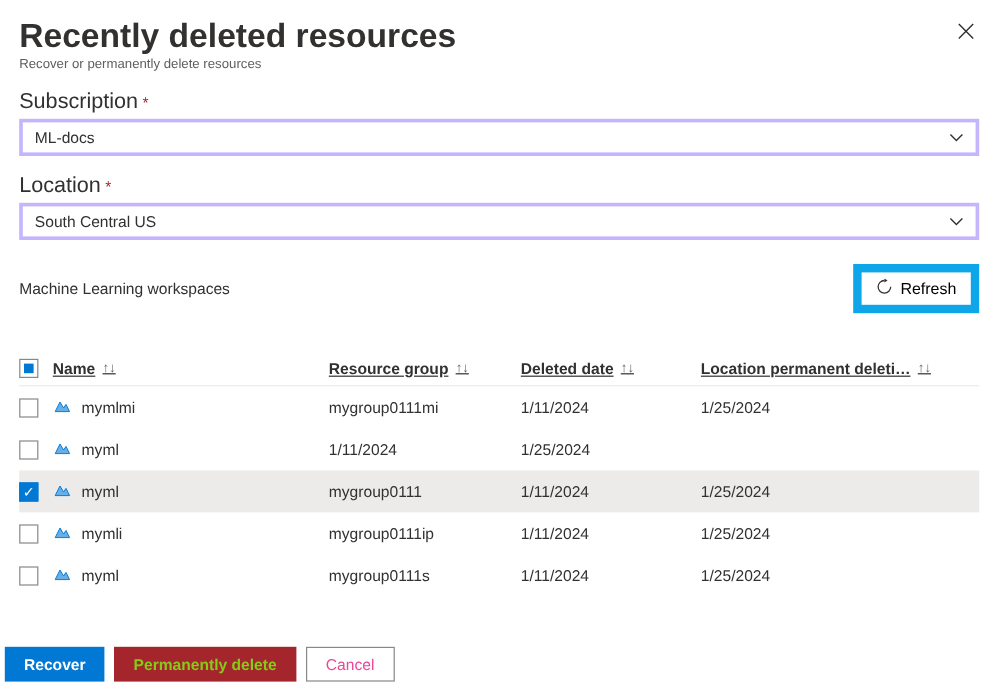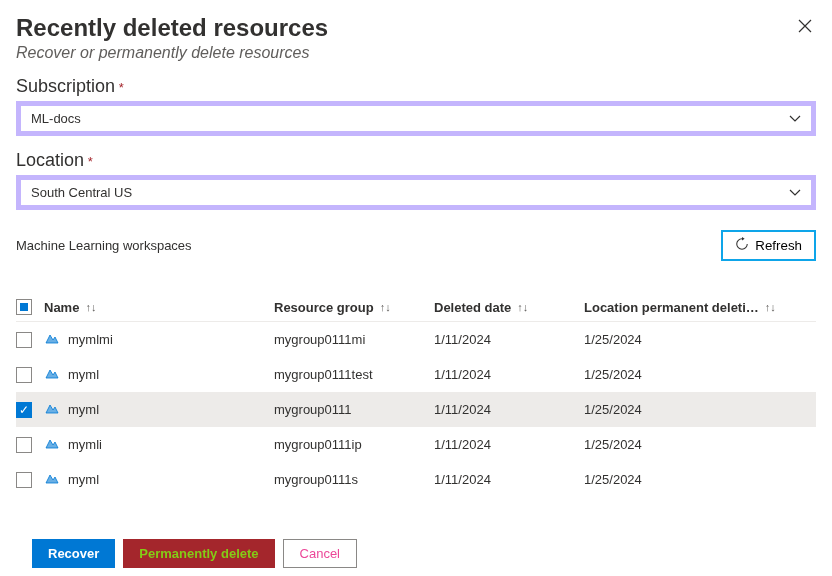--- a/index.html
+++ b/index.html
@@ -8,60 +8,60 @@
     font-family: "Segoe UI", -apple-system, sans-serif;
     font-size: 13px;
     color: #323130;
     width: 832px;
     height: 576px;
     padding: 14px 16px;
     position: relative;
     background: #fff;
   }
   .header-row { display:flex; justify-content:space-between; align-items:flex-start; }
-  .title { font-size: 24px; font-weight: 600; margin:0; }
-  .subtitle { font-size: 16px; color:#605e5c; margin-top:2px;font-style:italic; }
+  .title { font-size: 28px; font-weight: 600; margin:0; }
+  .subtitle { font-size: 11px; color:#605e5c; margin-top:2px; }
   .close { font-size: 18px; color:#323130; cursor:pointer; padding:4px; line-height:1; }
   .field { margin-top: 14px; }
   .field-label { font-size:18px; color:#323130; }
   .req { color:#a4262c; }
   .select {
     display:flex; justify-content:space-between; align-items:center;
-    border:5px solid #c4b5fd; padding:5px 10px; margin-top:4px;
+    border:3px solid #c4b5fd; padding:5px 10px; margin-top:4px;
     cursor:pointer; background:#fff;
   }
   .chev { font-size:12px; color:#323130; }
   .section-row { display:flex; justify-content:space-between; align-items:center; margin-top:20px; }
   .section-label { font-size:13px; }
   .refresh-btn {
-    border:2px solid #0ea5e9; background:#fff; padding:5px 12px;
+    border:7px solid #0ea5e9; background:#fff; padding:5px 12px;
     display:flex; align-items:center; gap:6px; cursor:pointer;
   }
   .refresh-icon { display:inline-block; }
 
   .table { margin-top: 32px; width:100%; }
   .thead, .trow { display:grid; grid-template-columns: 28px 230px 160px 150px 232px; align-items:center; }
-  .thead { font-weight:600; font-size:13px; padding:6px 0; border-bottom:1px solid #edebe9;}
+  .thead { font-weight:600; font-size:13px; padding:6px 0; border-bottom:1px solid #edebe9;text-decoration:underline;}
   .th { display:flex; align-items:center; gap:6px; cursor:pointer; }
   .sort { font-size:11px; color:#605e5c; display:inline-flex; gap:1px; }
   .trow { padding:8px 0; font-size:13px; }
   .trow.selected { background:#edebe9; }
   .cbx {
     width:16px; height:16px; border:1px solid #8a8886; display:inline-flex;
     align-items:center; justify-content:center; cursor:pointer; background:#fff;
   }
   .cbx.checked { background:#0078d4; border-color:#0078d4; color:#fff; font-size:12px; line-height:1;}
   .cbx.indet::after { content:""; width:8px; height:8px; background:#0078d4; }
   .name-cell { display:flex; align-items:center; gap:8px; }
   .ws-icon { width:16px; height:16px; }
   .th-check { display:flex; align-items:center; }
   .th-last { overflow:hidden; text-overflow:ellipsis; white-space:nowrap; }
 
   .footer {
-    position:absolute; left:32px; bottom:8px; display:flex; gap:8px;
+    position:absolute; left:4px; bottom:8px; display:flex; gap:8px;
   }
   .btn { padding:6px 16px; font-size:13px; cursor:pointer; border:none; }
   .btn-primary { background:#0078d4; color:#fff; font-weight:600; }
   .btn-danger { background:#a4262c; color:#84cc16; font-weight:600; }
   .btn-default { background:#fff; color:#ec4899; border:1px solid #8a8886; }
 </style>
 </head>
 <body>
 
 <div class="header-row">
@@ -155,21 +155,20 @@
       <div class="trow">
         <div class="th-check">
           <span class="cbx"></span>
         </div>
         <div class="name-cell">
           <span><svg class="ws-icon" viewBox="0 0 16 16">
               <path d="M2 13 L6 5 L9 10 L11 7 L14 13 Z" fill="#69afe5" stroke="#0078d4" stroke-width="0.8"></path>
             </svg></span>
           <span>myml</span>
         </div>
-        <div>mygroup0111test</div>
         <div>1/11/2024</div>
         <div>1/25/2024</div>
       </div>
       <div class="trow selected">
         <div class="th-check">
           <span class="cbx checked">✓</span>
         </div>
         <div class="name-cell">
           <span><svg class="ws-icon" viewBox="0 0 16 16">
               <path d="M2 13 L6 5 L9 10 L11 7 L14 13 Z" fill="#69afe5" stroke="#0078d4" stroke-width="0.8"></path>

